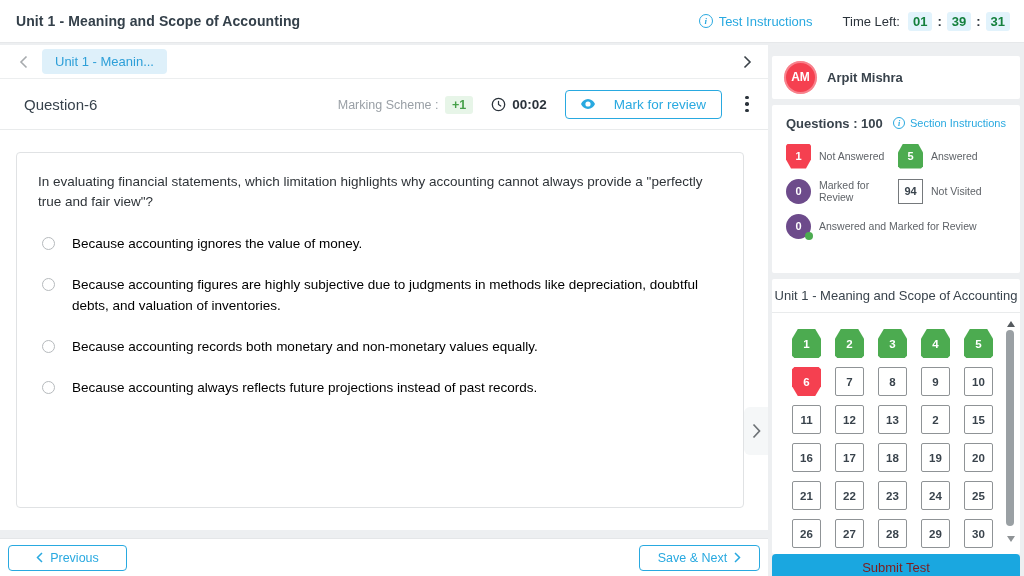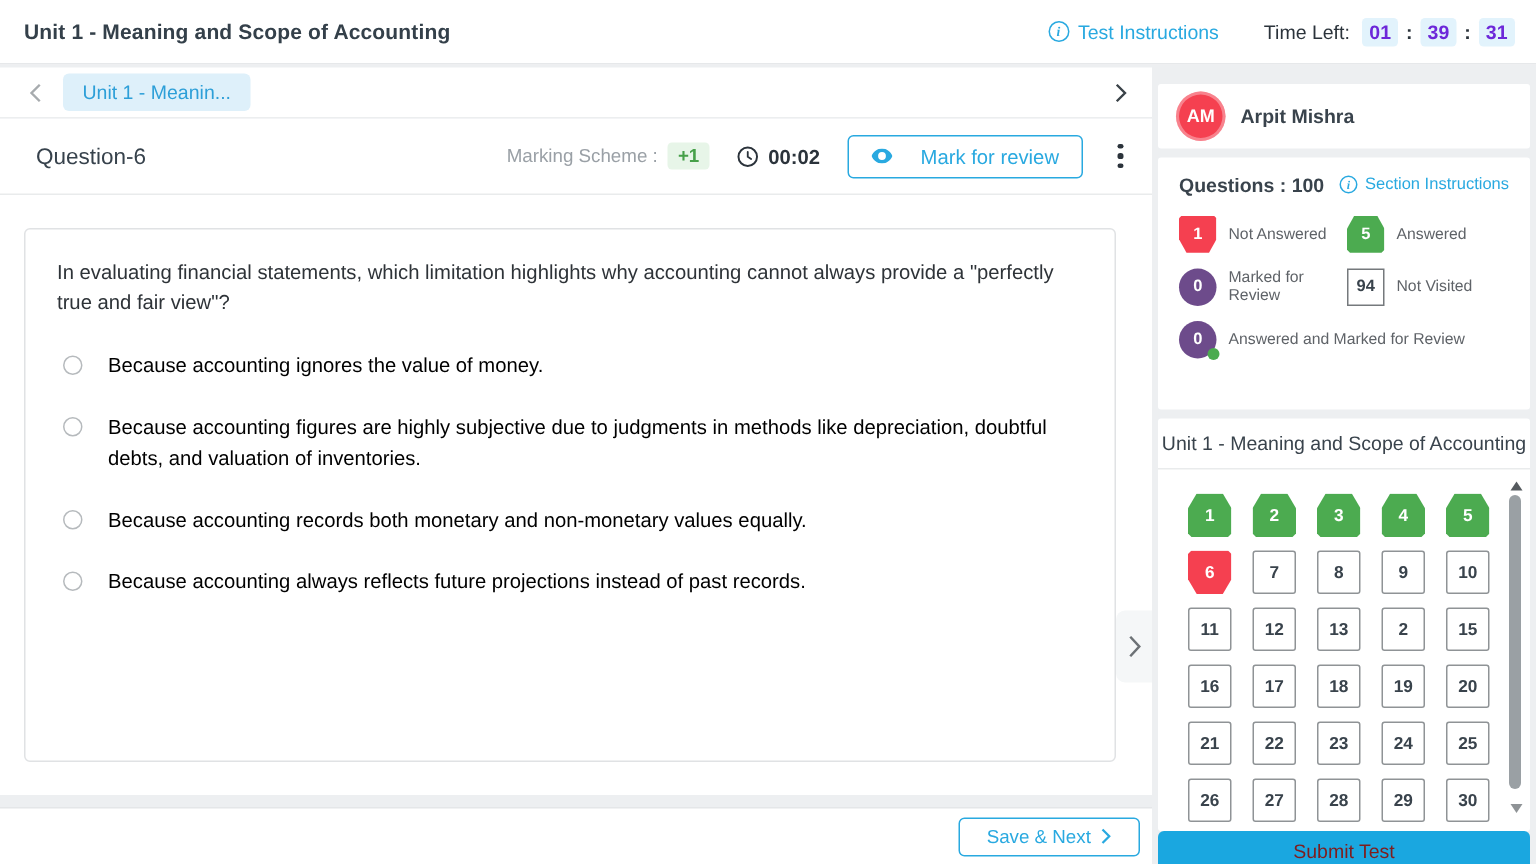--- a/index.html
+++ b/index.html
@@ -11,21 +11,21 @@
   .topbar { position:absolute; left:0; top:0; width:1024px; height:43px; background:#fff;
             border-bottom:1px solid #e6e8ea; display:flex; align-items:center; padding:0 14px 0 16px; }
   .topbar-title { font-size:14px; font-weight:600; color:#34404a; letter-spacing:.1px; }
   .topbar-right { margin-left:auto; display:flex; align-items:center; gap:30px; }
   .ti-link { display:flex; align-items:center; gap:6px; color:var(--accent,#29a9e0); font-size:13px; cursor:pointer; }
   .info-ic { width:14px; height:14px; border:1.5px solid var(--accent,#29a9e0); border-radius:50%;
              display:inline-flex; align-items:center; justify-content:center; font-size:9px; font-weight:700;
              font-family:"Liberation Serif",serif; font-style:italic; }
   .time-left { display:flex; align-items:center; gap:5px; font-size:13px; color:#2b333b; }
   .time-left .lbl { margin-right:3px; }
-  .tbox { background:#e2f3fc; border-radius:3px; padding:2px 5px; font-weight:700; font-size:13px; color:#6d28d9; }
+  .tbox { background:#e2f3fc; border-radius:3px; padding:2px 5px; font-weight:700; font-size:13px; color:#15803d; }
   .tsep { color:#2b333b; font-weight:700; }
 
   
   .main { position:absolute; left:0; top:45px; width:768px; height:531px; display:flex; flex-direction:column; }
   .tabbar { height:34px; background:#fff; border-bottom:1px solid #eceeef; display:flex; align-items:center;
             padding:0 10px 0 14px; position:relative; }
   .chev { width:18px; height:18px; display:flex; align-items:center; justify-content:center; cursor:pointer; }
   .tab-pill { margin-left:10px; background:#def0fa; color:#2d9fd8; font-size:13px; padding:5px 13px;
               border-radius:4px; cursor:pointer; }
   .tab-next { position:absolute; right:12px; top:8px; }
@@ -201,20 +201,26 @@
       <div class="flap">
         <svg width="9" height="16" viewBox="0 0 9 16">
             <path d="M1.5 1.5 7.5 8l-6 6.5" fill="none" stroke="#6d7276" stroke-width="1.7"></path>
           </svg>
       </div>
     </div>
 
     <div class="main-gap"></div>
 
     <div class="bottombar">
+      <button class="btn-outline prev-btn">
+        <svg width="7" height="11" viewBox="0 0 7 11">
+            <path d="M6 1 1.5 5.5 6 10" fill="none" stroke="#29a9e0" stroke-width="1.5"></path>
+          </svg>
+        <span>Previous</span>
+      </button>
       <button class="btn-outline next-btn">
         <span>Save &amp; Next</span>
         <svg width="7" height="11" viewBox="0 0 7 11">
             <path d="M1 1l4.5 4.5L1 10" fill="none" stroke="#29a9e0" stroke-width="1.5"></path>
           </svg>
       </button>
     </div>
   </div>
 
   <div class="sidebar">

